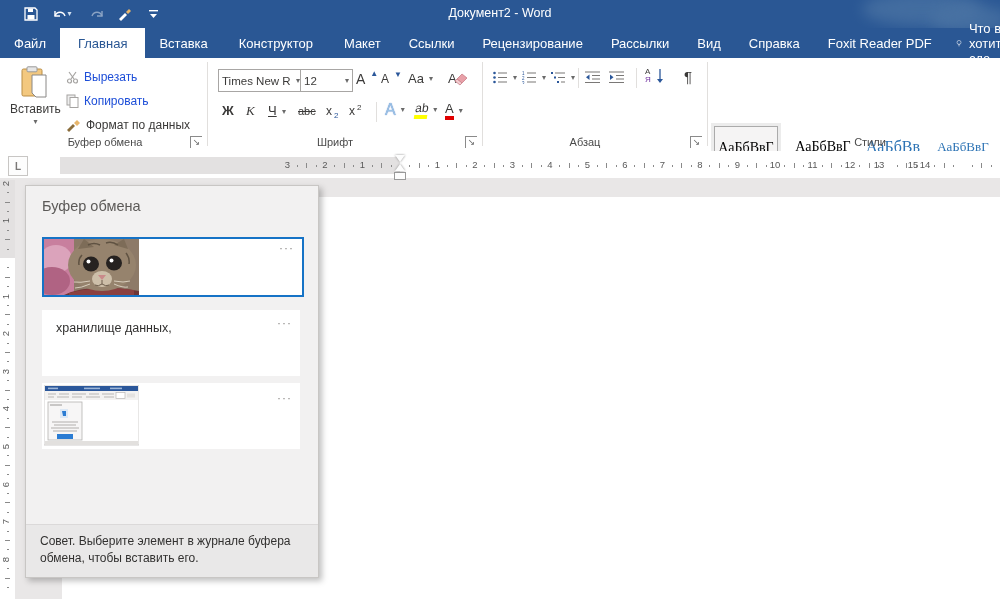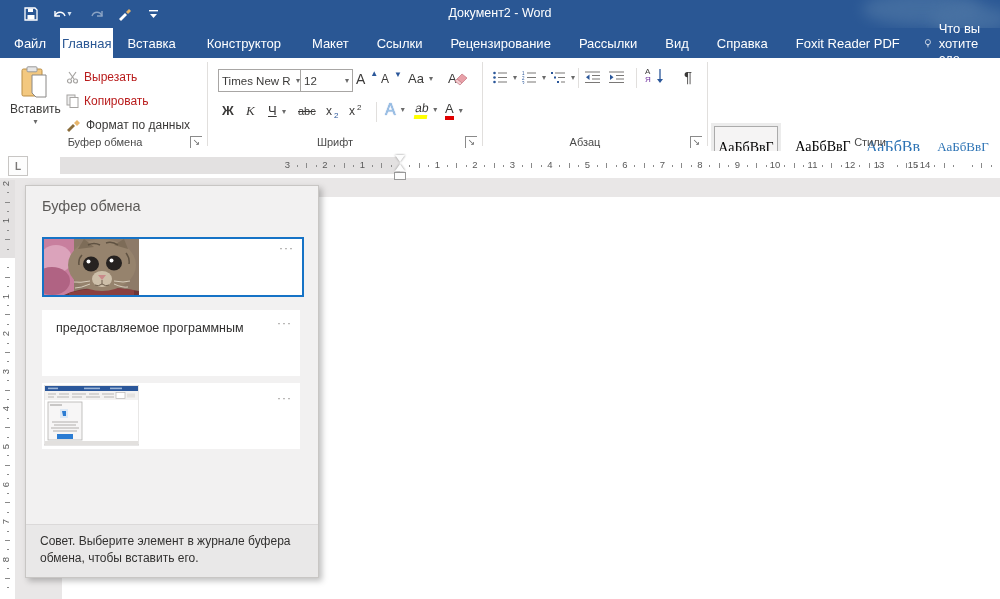--- a/index.html
+++ b/index.html
@@ -19,21 +19,21 @@
   .tab{display:flex;align-items:center;padding:0 14px;color:#fff;font-size:13px;white-space:nowrap;cursor:default;}
   .tab.active{background:#fff;color:#2a5794;}
   #tellme{display:flex;align-items:center;color:#fff;font-size:13px;gap:7px;padding-left:10px;}
 
   
   #ribbon{left:0;top:58px;width:1000px;height:93px;background:#fff;border-bottom:1px solid #cfcdcb;}
   .vdiv{position:absolute;top:4px;width:1px;height:84px;background:#e1dfdd;}
   .group-label{position:absolute;bottom:3px;font-size:11px;color:#4a4a4a;text-align:center;}
   .launcher{position:absolute;bottom:3px;width:11px;height:11px;color:#6a6a6a;font-size:9px;line-height:11px;text-align:center;border-top:1px solid #8a8a8a;border-left:1px solid #8a8a8a;}
   .rbtn{position:absolute;color:#3b3a39;font-size:12px;white-space:nowrap;display:flex;align-items:center;gap:5px;}
-  .rbtn.disabled{color:#b91c1c;}
+  .rbtn.disabled{color:#1d4ed8;}
   .caret{font-size:8px;color:#6a6a6a;line-height:1;}
   .combo{position:absolute;height:21px;border:1px solid #a8a6a4;background:#fff;display:flex;align-items:center;font-size:11.5px;color:#3b3a39;padding:0 3px;}
   .combo .caret{margin-left:auto;}
   .fbtn{position:absolute;top:100px;height:22px;display:flex;align-items:center;justify-content:center;color:#3b3a39;font-size:13px;}
   .selbg{background:#d9d7d5;border:1px solid #c3c1bf;}
   .style-card{position:absolute;top:68px;width:62px;height:58px;background:#fff;display:flex;flex-direction:column;align-items:center;justify-content:center;gap:4px;}
   .style-card.selected{border:1px solid #ababab;background:#f5f4f4;outline:3px solid #ececec;}
   .style-sample{font-family:"Liberation Serif","DejaVu Serif",serif;font-size:14px;color:#000;white-space:nowrap;}
   .style-name{font-size:10.5px;color:#4a4a4a;white-space:nowrap;}
 
@@ -106,21 +106,21 @@
           <rect x="1" y="1" width="9" height="1.4" fill="#fff"></rect>
           <path d="M2 5 L5.5 9 L9 5 Z" fill="#fff"></path>
         </svg>
     </div>
 
     <div class="abs" id="app-title">Документ2  -  Word</div>
   </div>
 
   <div class="abs" id="tabrow">
     <div class="tab">Файл</div>
-    <div class="tab active" style="padding:0 2px;">Главная</div>
+    <div class="tab active" style="padding:0 18px;">Главная</div>
     <div class="tab">Вставка</div>
     <div class="tab" style="padding:0 17px;">Конструктор</div>
     <div class="tab">Макет</div>
     <div class="tab">Ссылки</div>
     <div class="tab">Рецензирование</div>
     <div class="tab">Рассылки</div>
     <div class="tab">Вид</div>
     <div class="tab">Справка</div>
     <div class="tab">Foxit Reader PDF</div>
     <div id="tellme">
@@ -507,21 +507,21 @@
         <ellipse cx="58" cy="40" rx="10" ry="8" fill="#cdbfa9"></ellipse>
         <path d="M54 36 L62 36 L58 41 Z" fill="#c98a8a"></path>
         <path d="M58 41 V45 M58 45 q-4 3 -7 1 M58 45 q4 3 7 1" stroke="#6e5f4e" stroke-width="1" fill="none"></path>
         <path d="M46 42 q-10 2 -16 1 M46 45 q-9 4 -15 4 M70 42 q10 2 16 0 M70 45 q9 4 14 3" stroke="#e8e0d0" stroke-width="0.8" fill="none"></path>
       </svg>
       <div class="clip-dots">···</div>
     </div>
 
     <div class="clip-item" style="top:124px;height:66px;">
       <div id="clip-item-text">
-        <div>предоставляемое программным</div>
+        <div>хранилище данных,</div>
       </div>
       <div class="clip-dots" style="top:6px;">···</div>
     </div>
 
     <div class="clip-item" style="top:197px;height:66px;">
       <svg width="95" height="62" viewBox="0 0 95 62" style="margin:2px 0 0 2px;">
         <rect width="95" height="60" fill="#ffffff" stroke="#d0cecd" stroke-width="1"></rect>
         <rect x="1" y="1" width="93" height="5" fill="#2b579a"></rect>
         <rect x="4" y="2.6" width="10" height="1.6" fill="#9db6d8"></rect>
         <rect x="40" y="2.6" width="16" height="1.6" fill="#9db6d8"></rect>

